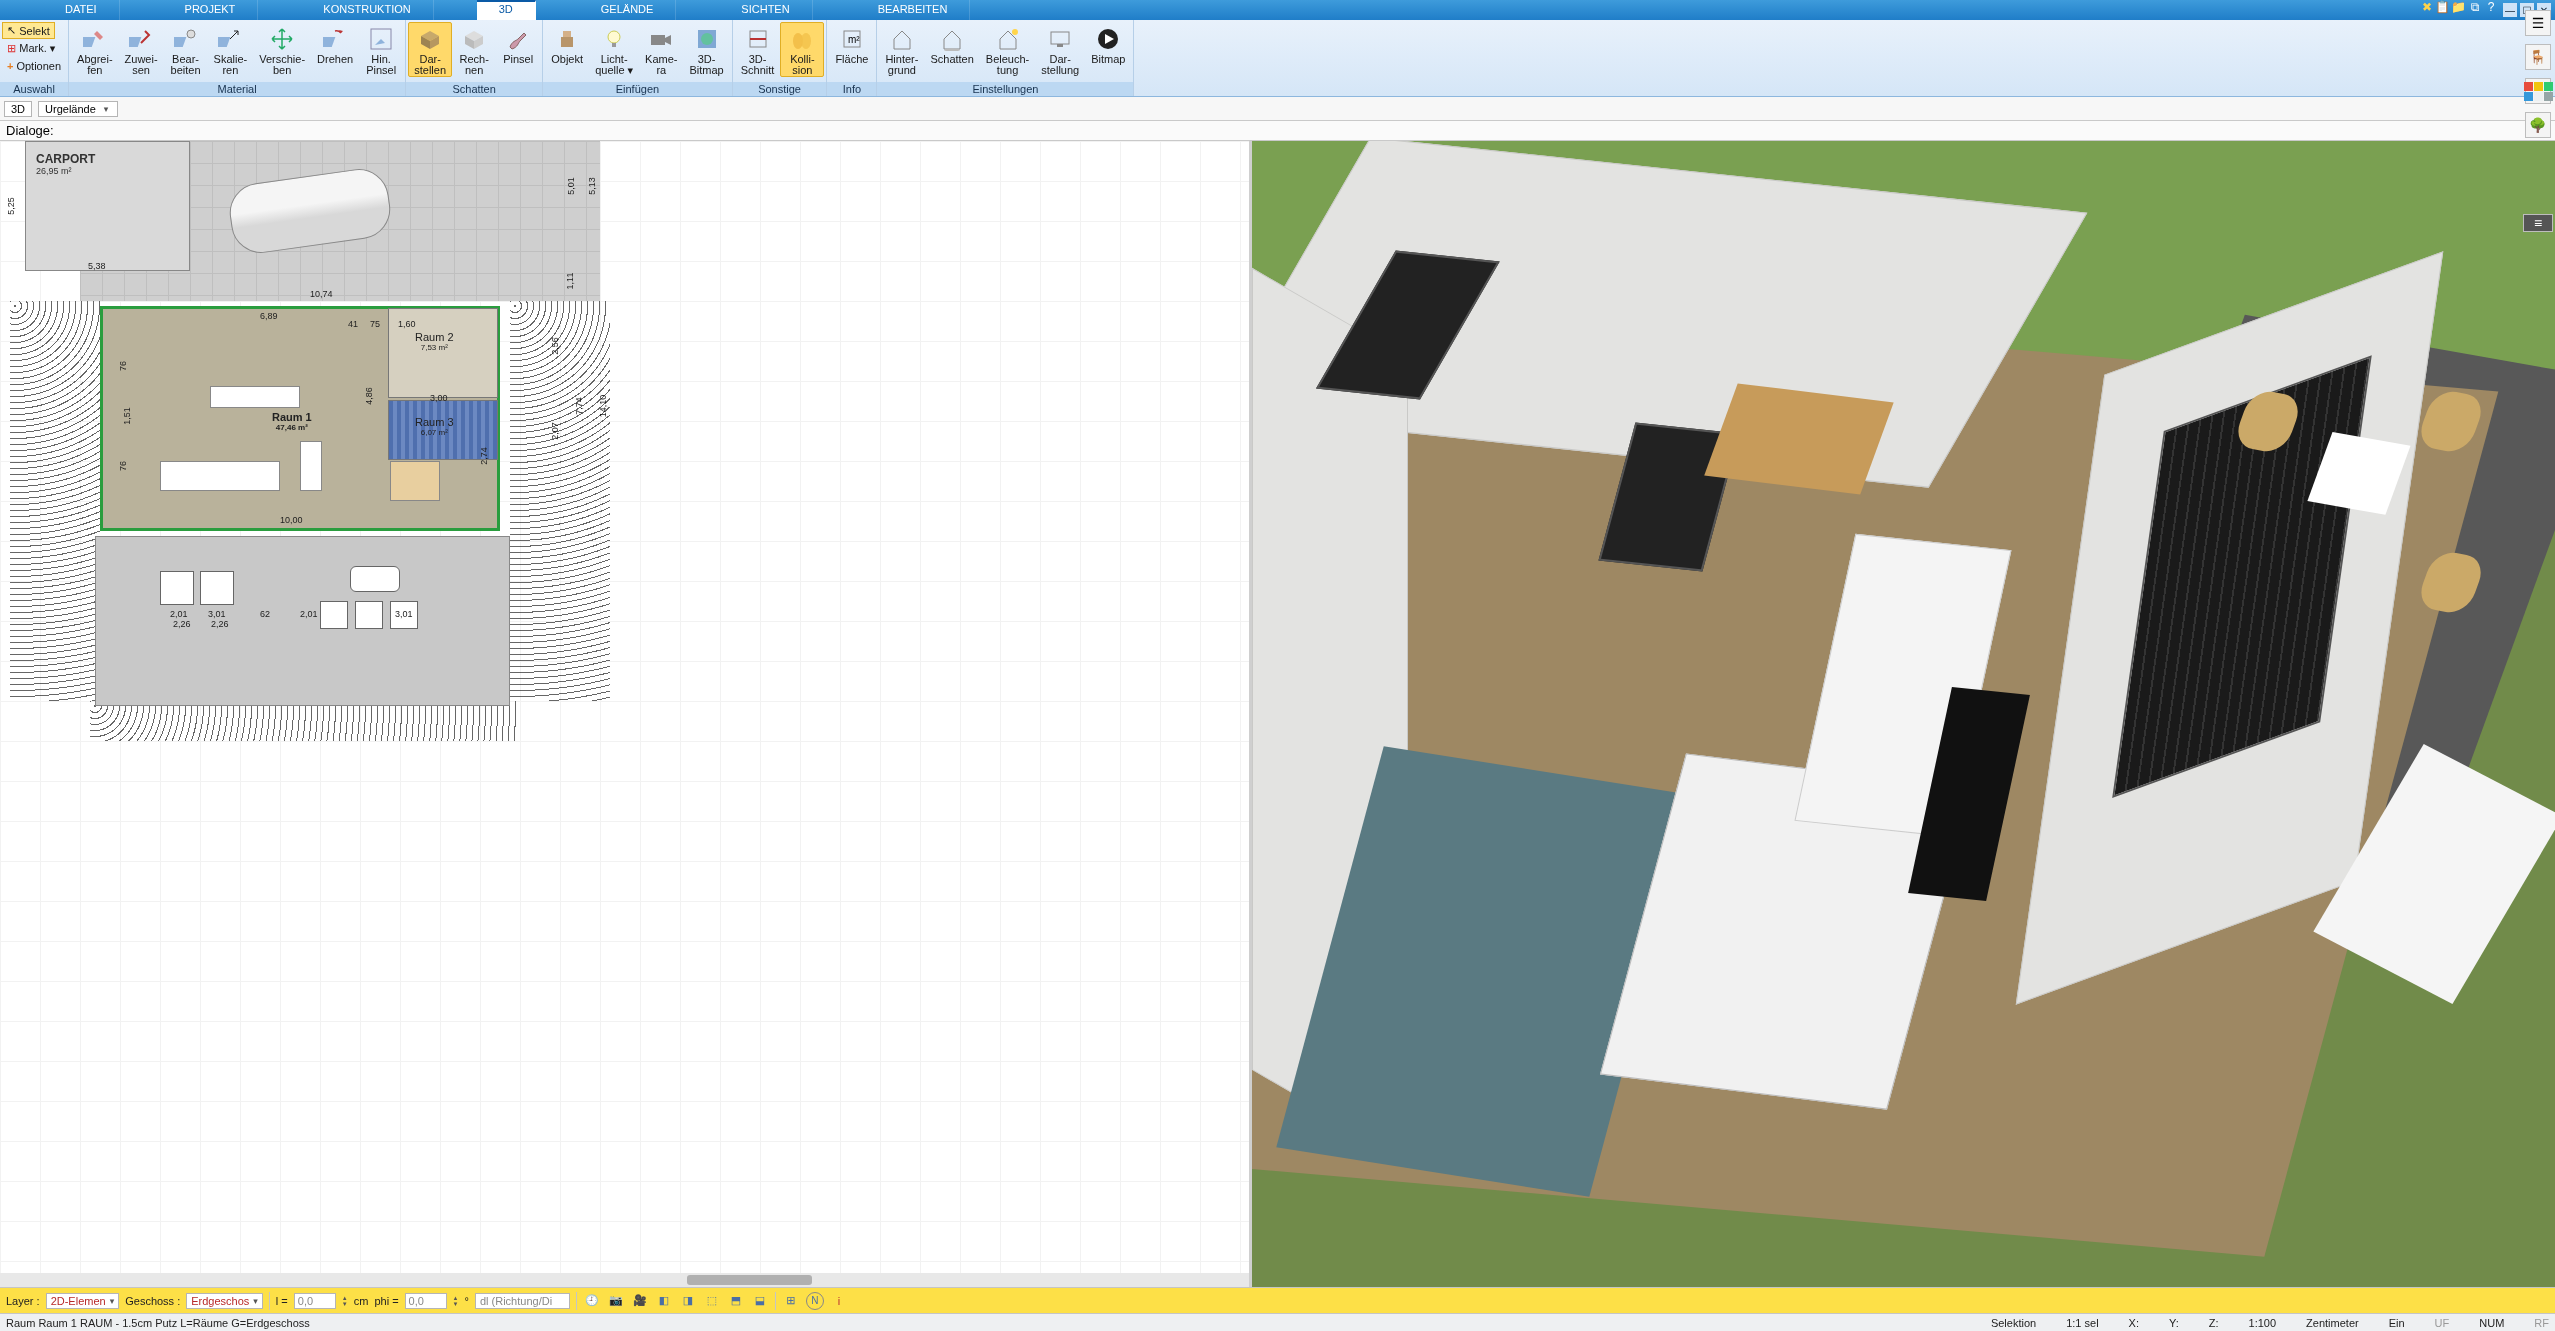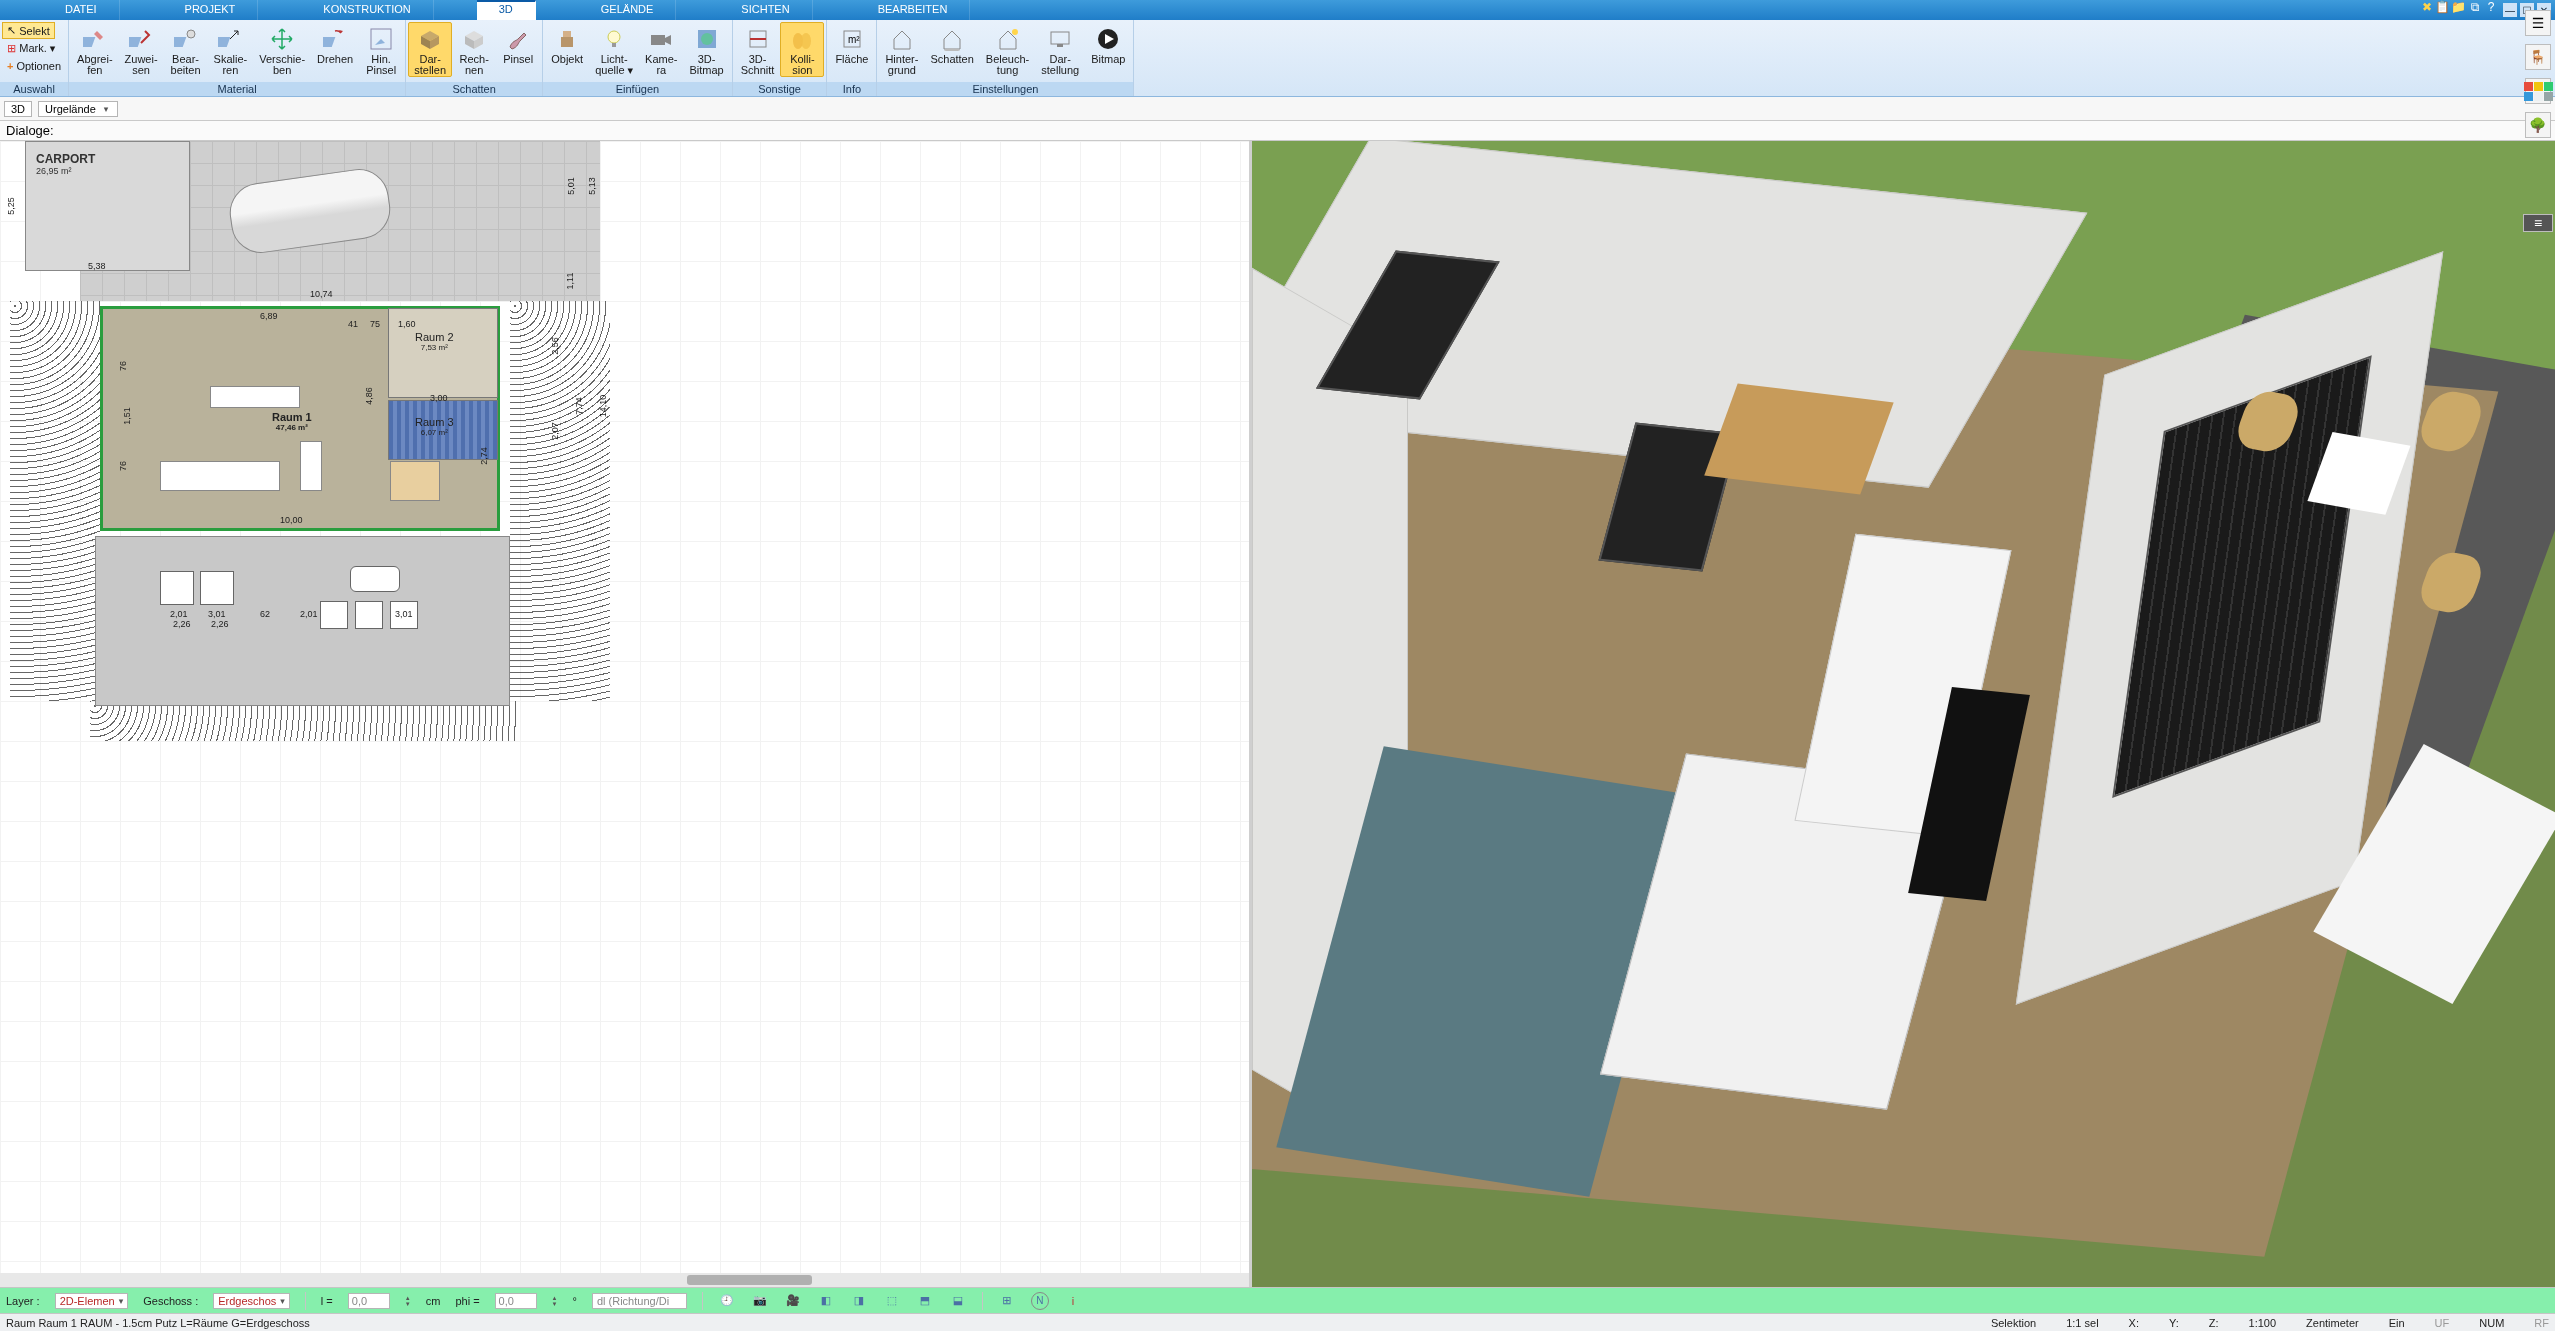--- a/index.html
+++ b/index.html
@@ -73,21 +73,21 @@
 .v3d-island{position:absolute;left:30%;top:55%;width:22%;height:28%;background:#f1f1f1;border:1px solid #bbb;transform:skew(-15deg,7deg);}
 .v3d-rug{position:absolute;left:6%;top:55%;width:24%;height:35%;background:#5a7a82;transform:skew(-15deg,9deg);}
 
 
 .sidetools{position:absolute;right:2px;top:10px;display:flex;flex-direction:column;gap:8px;align-items:center;}
 .sidetools .st{width:26px;height:26px;background:#f4f4f4;border:1px solid #bdbdbd;display:flex;align-items:center;justify-content:center;cursor:pointer;font-size:14px;}
 .sidetools .palette{display:grid;grid-template-columns:repeat(3,9px);gap:1px;}
 .sidetools .palette span{width:9px;height:9px;}
 
 
-.btoolbar{height:26px;background:#86efac;border-top:1px solid #c5c5c5;display:flex;align-items:center;font-size:11px;gap:15px;padding:0 6px;}
+.btoolbar{height:26px;background:#fde047;border-top:1px solid #c5c5c5;display:flex;align-items:center;font-size:11px;gap:6px;padding:0 6px;}
 .btoolbar .lbl{color:#222;}
 .btoolbar .dd{border:1px solid #b5b5b5;background:#fff;padding:1px 4px;display:flex;align-items:center;color:#b82828;min-width:70px;}
 .btoolbar .dd::after{content:"\25BE";font-size:9px;margin-left:auto;color:#555;padding-left:4px;}
 .btoolbar .num{border:1px solid #b5b5b5;background:#fff;width:42px;padding:1px 3px;color:#888;}
 .btoolbar .spin{display:flex;flex-direction:column;font-size:6px;color:#555;}
 .btoolbar .tico{width:18px;height:18px;display:flex;align-items:center;justify-content:center;color:#4b6fa5;cursor:pointer;}
 .btoolbar .sep{width:1px;height:18px;background:#c5c5c5;}
 .txt-input{border:1px solid #b5b5b5;background:#fff;padding:1px 4px;color:#888;width:95px;}
 
 .status{height:18px;background:#eef0f2;border-top:1px solid #c5c5c5;display:flex;align-items:center;font-size:11px;padding:0 6px;gap:30px;color:#222;}

